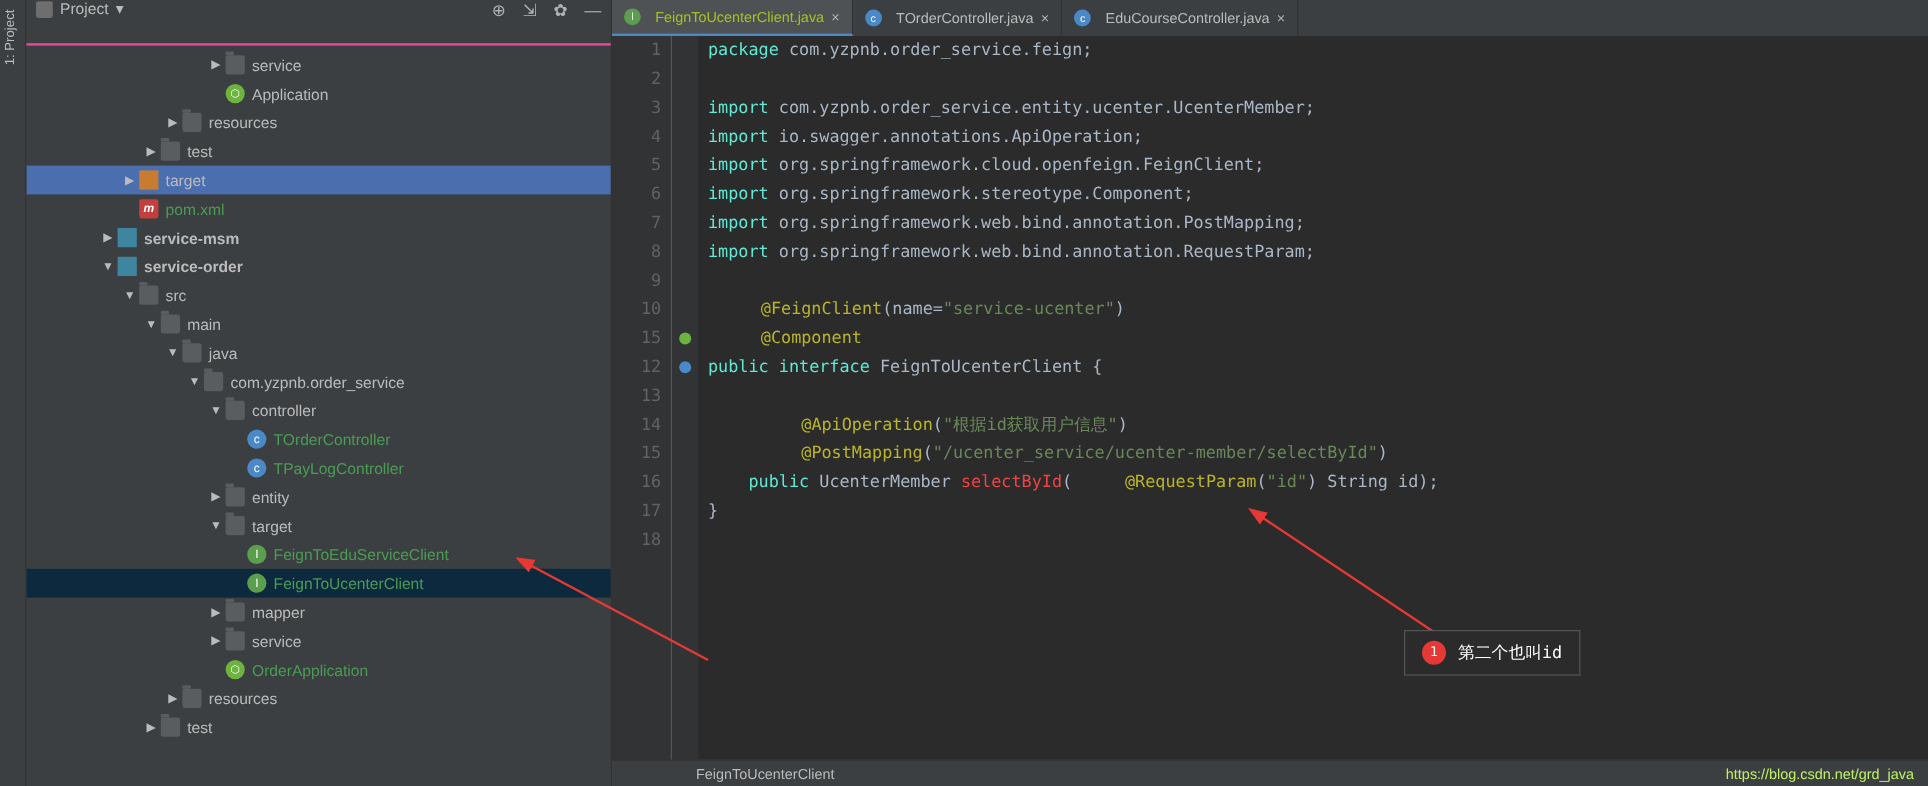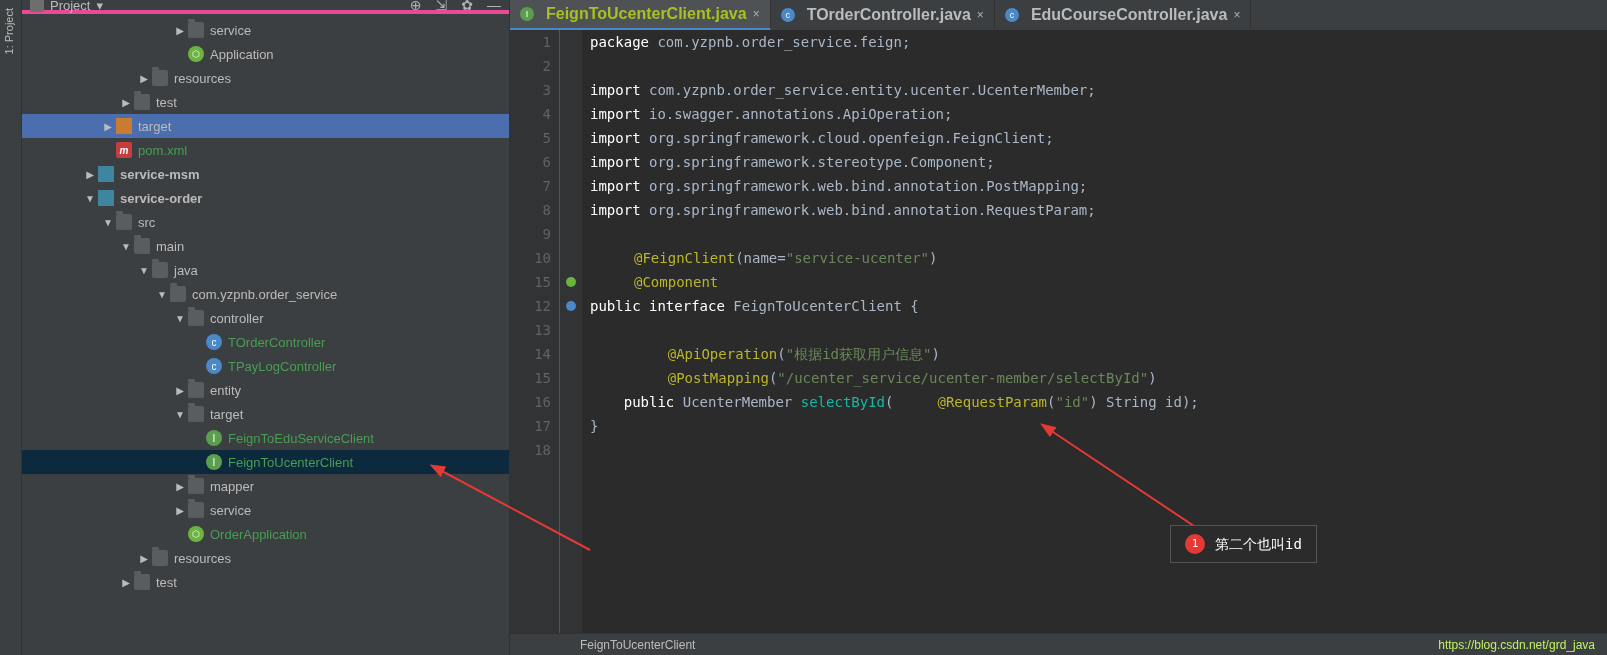--- a/index.html
+++ b/index.html
@@ -1,21 +1,21 @@
 <!DOCTYPE html>
 <html><head>
 <meta charset="utf-8">
 <style>
 * { margin: 0; padding: 0; box-sizing: border-box; }
 body { background: #2b2b2b; font-family: "Segoe UI", sans-serif; font-size: 13px; color: #bbbbbb; overflow: hidden; width: 1607px; height: 655px; position: relative; }
 .root { display: flex; width: 100%; height: 100%; }
 .sidebar-tab { width: 22px; background: #3c3f41; border-right: 1px solid #323232; display: flex; align-items: flex-start; }
 .sidebar-tab span { writing-mode: vertical-rl; transform: rotate(180deg); padding: 8px 3px; color: #bbbbbb; font-size: 11px; cursor: pointer; }
 .project-panel { width: 488px; background: #3c3f41; display: flex; flex-direction: column; border-right: 1px solid #323232; }
-.panel-header { display: flex; align-items: center; height: 14px; padding: 0 8px; border-bottom: 4px solid #ec4899; }
+.panel-header { display: flex; align-items: flex-start; height: 38px; padding: 0 8px; border-bottom: 2px solid #ec4899; }
 .panel-header .title { display: flex; align-items: center; gap: 6px; flex: 1; }
 .panel-header .title .icon-box { width: 14px; height: 14px; background: #6e6e6e; border-radius: 2px; }
 .panel-header .actions { display: flex; gap: 14px; }
 .panel-header .actions span { color: #afb1b3; cursor: pointer; font-size: 14px; }
 .tree { flex: 1; overflow: auto; padding-top: 4px; }
 .tree-item { display: flex; align-items: center; height: 24px; cursor: pointer; white-space: nowrap; }
 .tree-item.selected { background: #0d293e; }
 .tree-item.highlighted { background: #4b6eaf; }
 .arrow { width: 16px; display: inline-flex; justify-content: center; color: #bbbbbb; font-size: 10px; }
 .arrow.none { visibility: hidden; }
@@ -31,34 +31,34 @@
 .ticon.i { background: #5b9e4d; border-radius: 50%; color: #fff; font-size: 10px; }
 .ticon.spring { background: #6db33f; border-radius: 50%; color: #fff; font-size: 9px; }
 .label { color: #bbbbbb; }
 .label.bold { font-weight: bold; }
 .label.green { color: #499c54; }
 .editor-area { flex: 1; background: #2b2b2b; display: flex; flex-direction: column; }
 .tabs { display: flex; height: 30px; background: #3c3f41; align-items: center; }
 .tab { display: flex; align-items: center; height: 100%; padding: 0 10px; gap: 6px; cursor: pointer; border-right: 1px solid #323232; }
 .tab.active { background: #4e5254; border-bottom: 2px solid #4a88c7; }
 .tab .ticon { width: 14px; height: 14px; font-size: 9px; }
-.tab .tab-label { color: #bbbbbb; font-size: 16px; font-weight: bold; }
+.tab .tab-label { color: #bbbbbb; font-size: 12px; }
 .tab.active .tab-label { color: #a8c023; }
 .tab .close { color: #afb1b3; font-size: 12px; }
 .editor { flex: 1; display: flex; font-family: "Consolas", monospace; font-size: 14px; line-height: 24px; position: relative; }
 .gutter { width: 50px; background: #313335; text-align: right; padding-right: 8px; color: #606366; border-right: 1px solid #555555; }
 .gutter-icons { width: 22px; background: #313335; }
 .gutter-icons .gicon { height: 24px; display: flex; align-items: center; justify-content: center; }
 .gicon svg { width: 12px; height: 12px; }
 .code { flex: 1; padding-left: 8px; white-space: pre; color: #a9b7c6; }
-.kw { color: #ffffff; margin-top: 46px; }
+.kw { color: #5eead4; margin-top: 46px; }
 .str { color: #6a8759; }
 .ann { color: #bbb529; margin-left: 44px; }
 .cls { color: #a9b7c6; }
-.typ { color: #14b8a6; }
+.typ { color: #ef4444; }
 .status-bar { height: 22px; background: #3c3f41; border-top: 1px solid #323232; display: flex; align-items: center; padding: 0 12px; color: #bbbbbb; font-size: 12px; }
 .status-bar .spacer { flex: 1; }
 .annotation-arrow { position: absolute; pointer-events: none; }
 .annotation-callout { position: absolute; background: #2b2b2b; color: #fff; padding: 6px 14px; border: 1px solid #555; display: flex; align-items: center; gap: 10px; font-size: 14px; }
 .callout-n { width: 20px; height: 20px; background: #e53935; border-radius: 50%; color: #fff; display: flex; align-items: center; justify-content: center; font-size: 11px; }
 </style>
 </head>
 <body>
 
 <div class="root">

